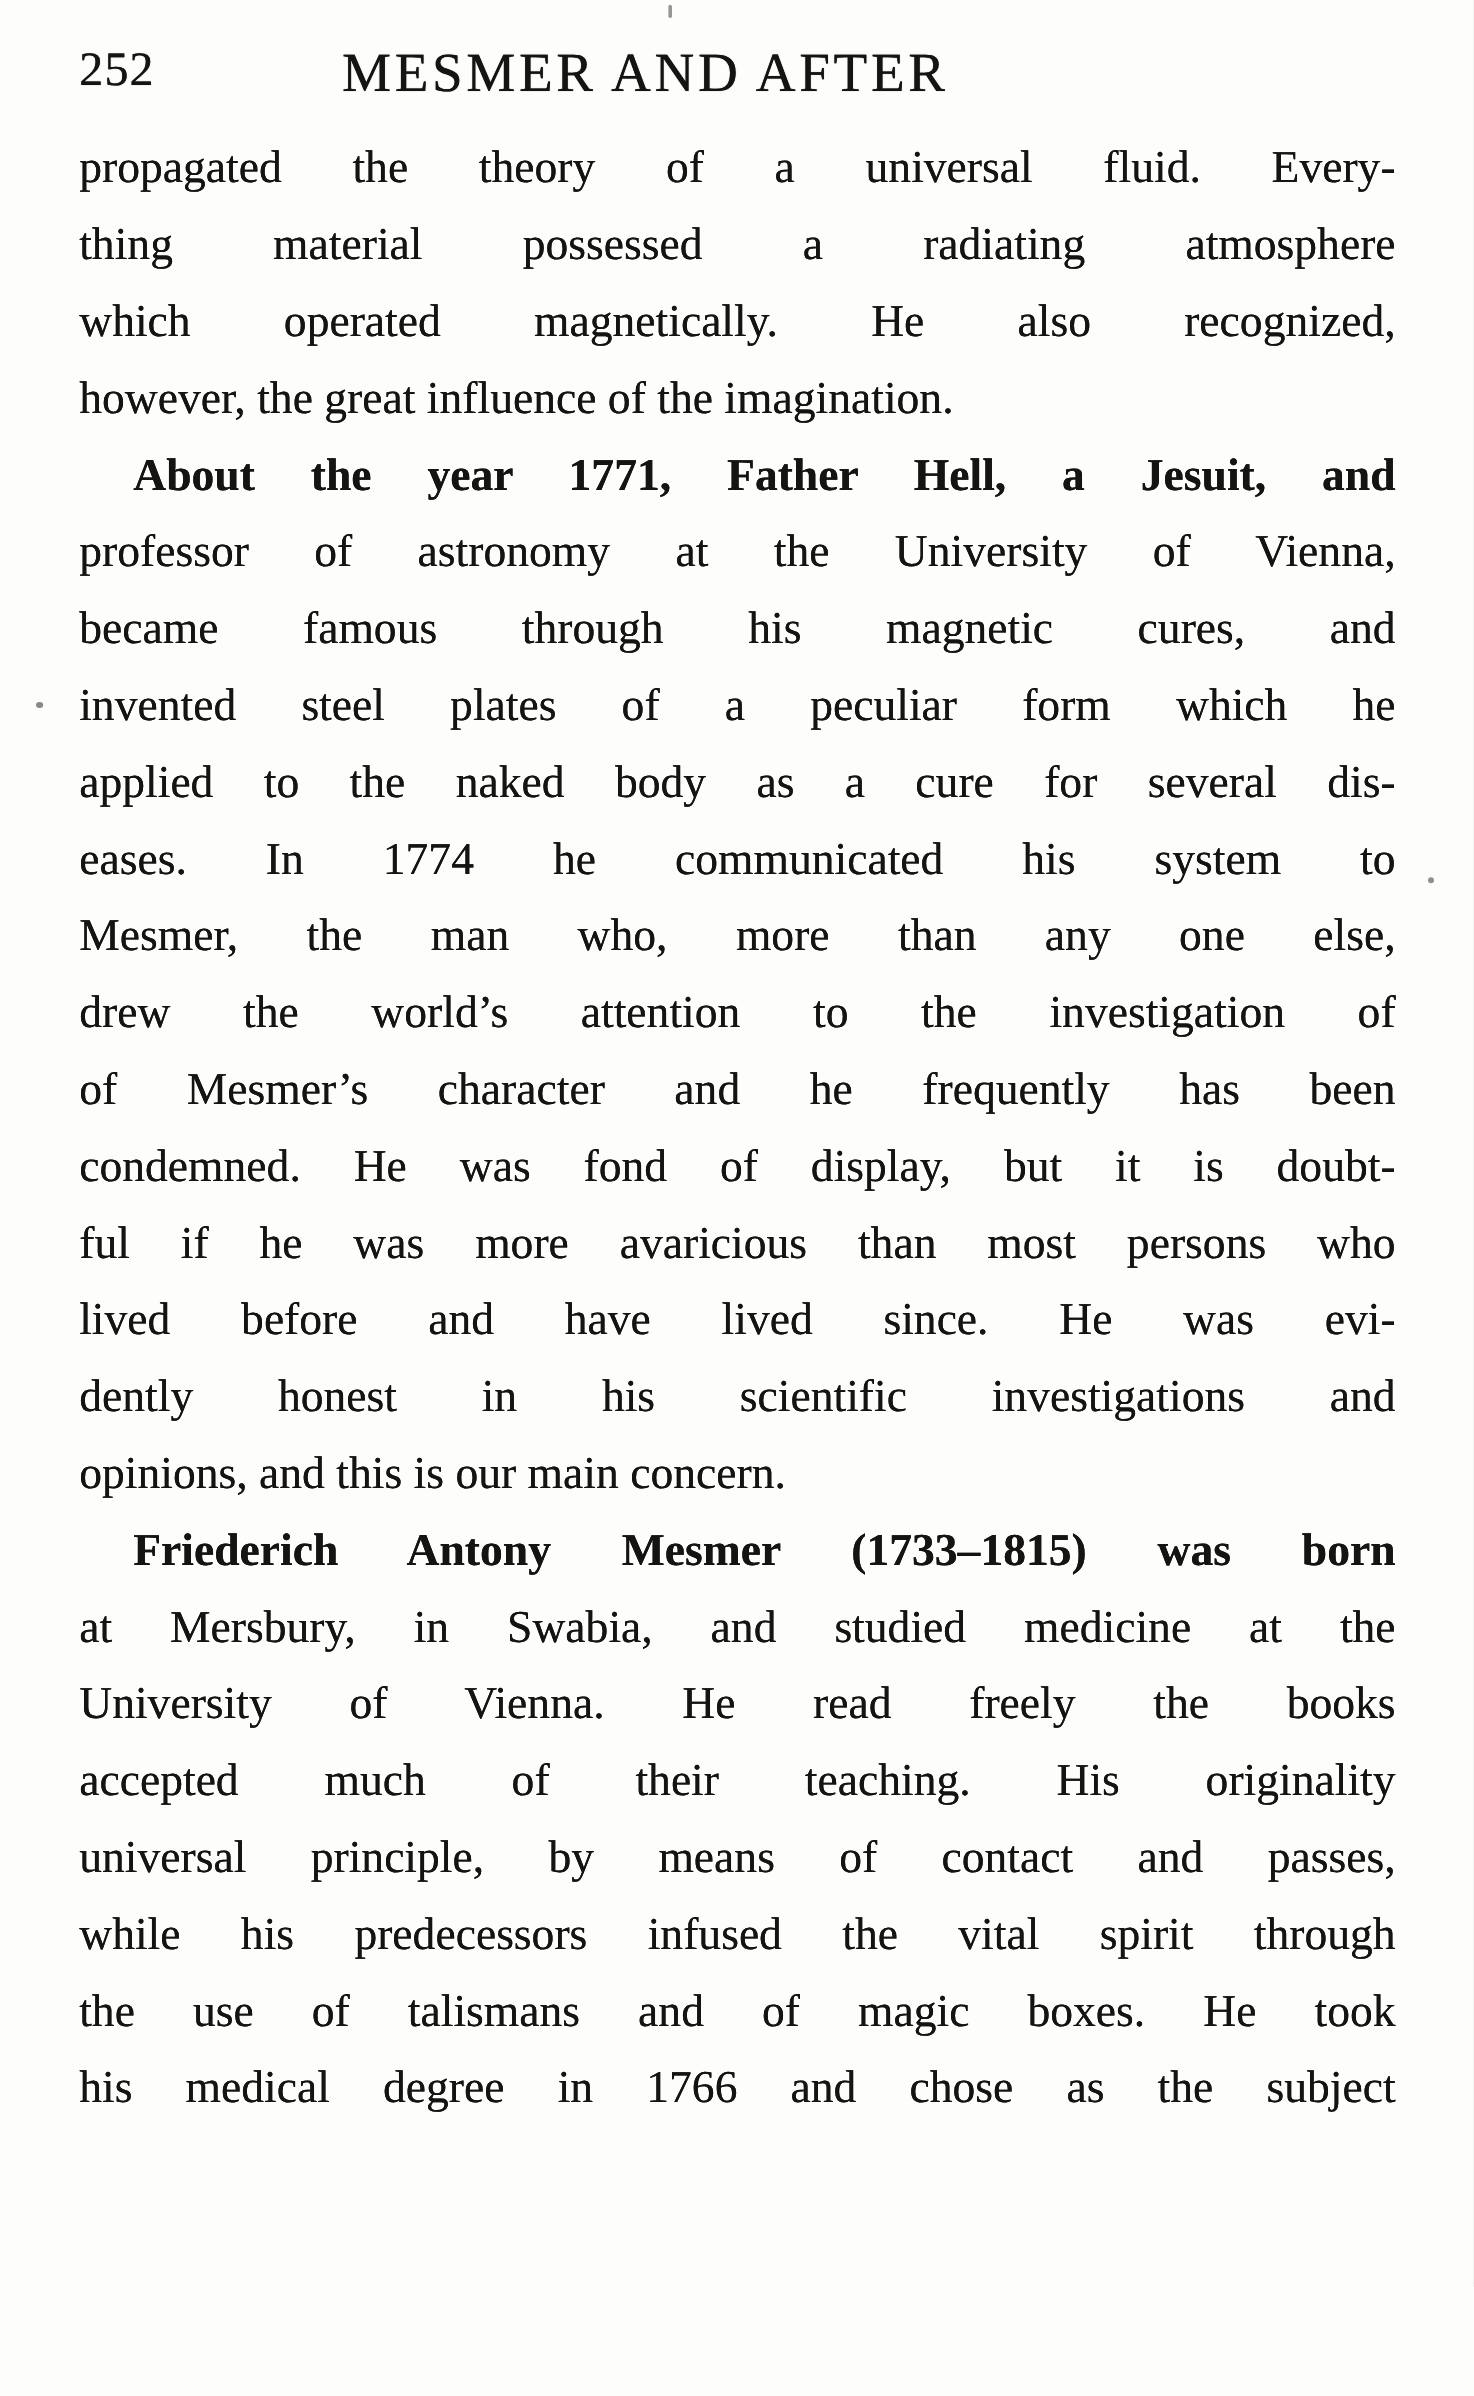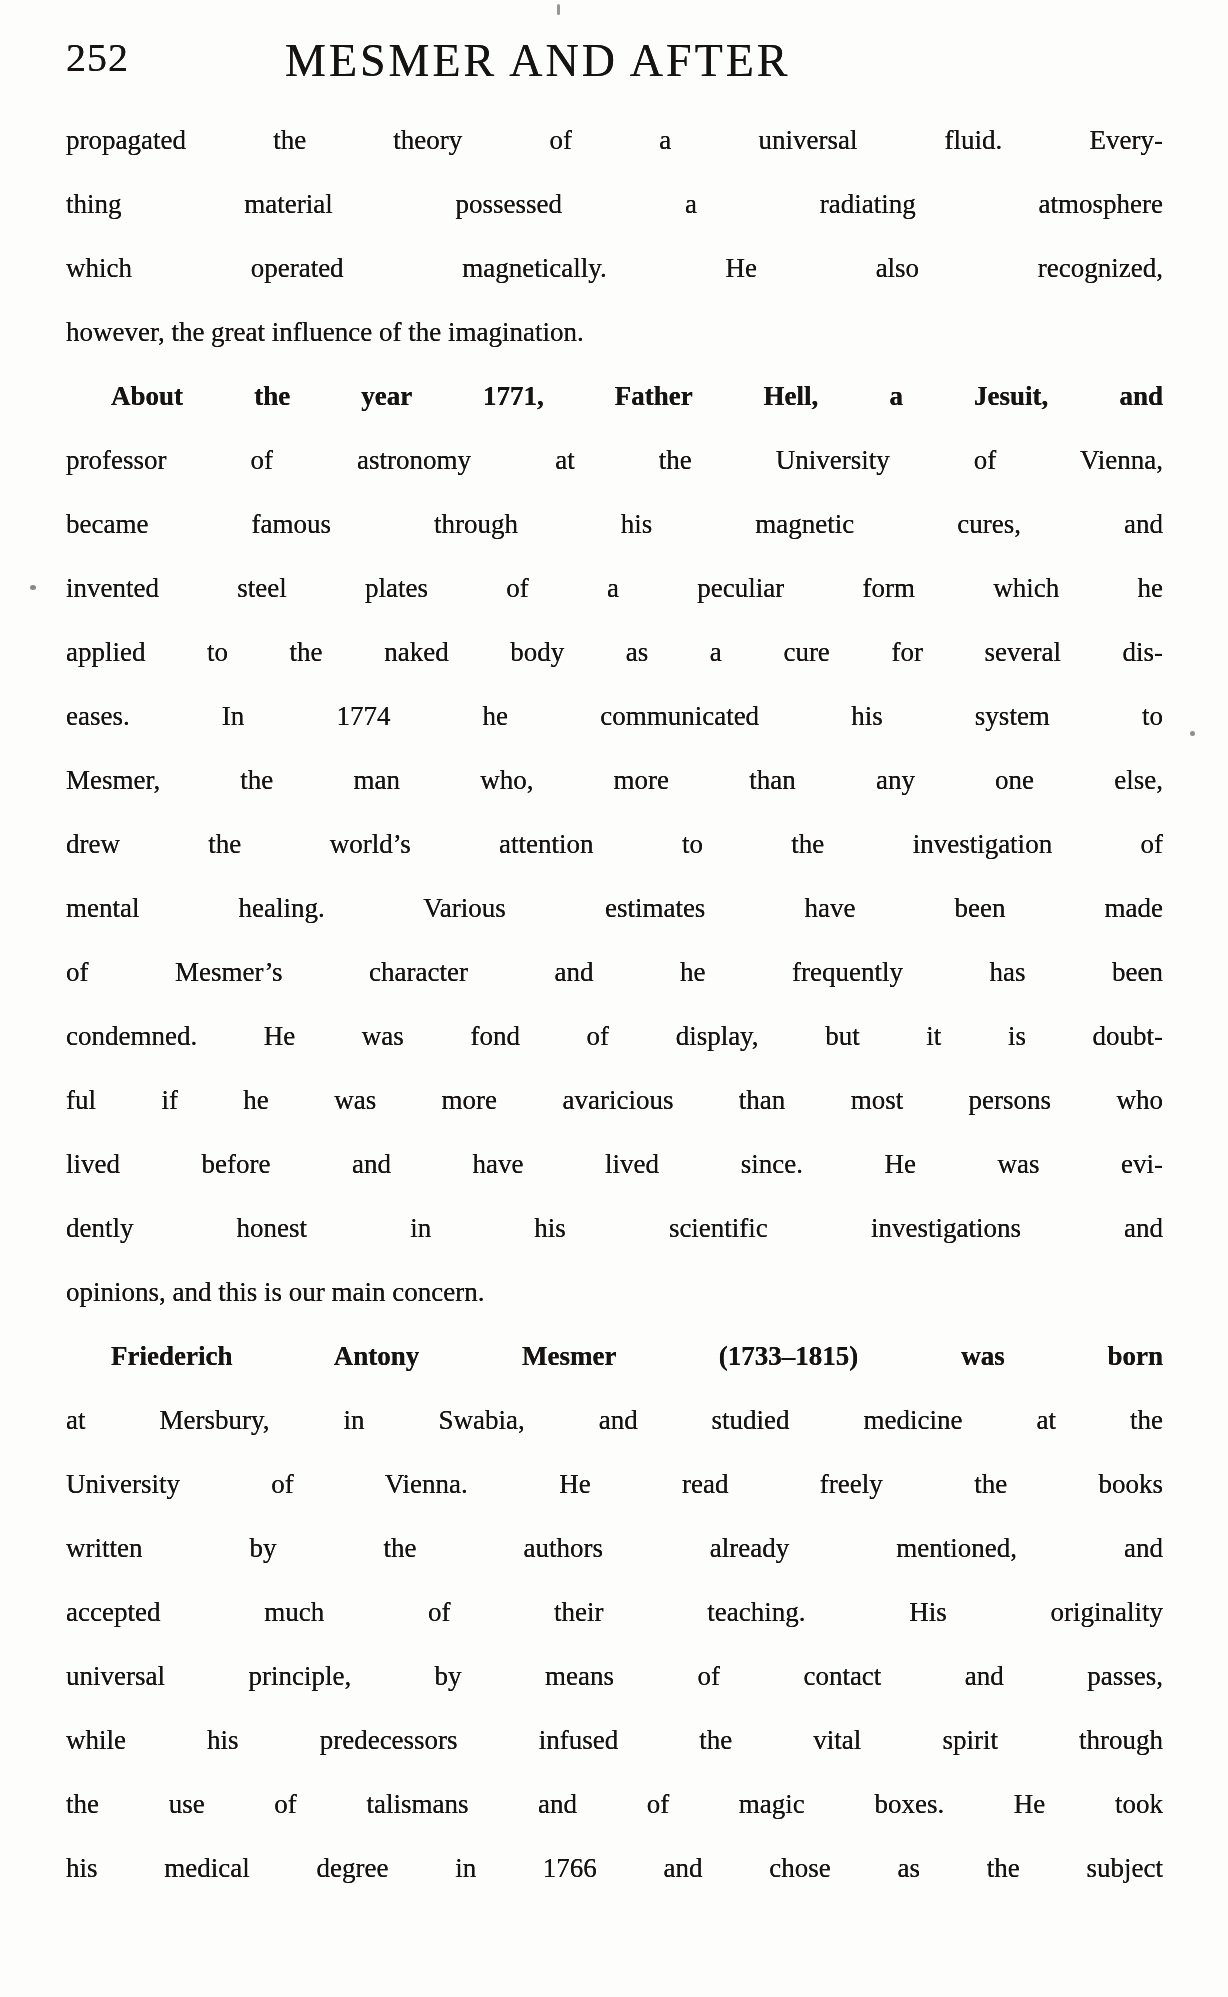--- a/index.html
+++ b/index.html
@@ -37,21 +37,21 @@
     letter-spacing: 3px;
     white-space: nowrap;
     text-shadow: 0 0 0.6px currentColor;
   }
   
   .body-text {
     position: absolute;
     top: 108px;
     left: 66px;
     width: 1097px;
-    font-size: 27px;
+    font-size: 38px;
     line-height: 64px;
     text-shadow: 0 0 0.55px currentColor;
   }
   .paragraph { margin: 0; }
   .line {
     text-align: justify;
     text-align-last: justify;
     white-space: normal;
   }
   .line.last-line {
@@ -88,33 +88,31 @@
       </div>
       <div class="paragraph">
         <div class="line indented">About the year 1771, Father Hell, a Jesuit, and</div>
         <div class="line">professor of astronomy at the University of Vienna,</div>
         <div class="line">became famous through his magnetic cures, and</div>
         <div class="line">invented steel plates of a peculiar form which he</div>
         <div class="line">applied to the naked body as a cure for several dis-</div>
         <div class="line">eases.  In 1774 he communicated his system to</div>
         <div class="line">Mesmer, the man who, more than any one else,</div>
         <div class="line">drew the world’s attention to the investigation of</div>
-        <div class="line">mental healing.  Various estimates have been made</div>
         <div class="line">of Mesmer’s character and he frequently has been</div>
         <div class="line">condemned.  He was fond of display, but it is doubt-</div>
         <div class="line">ful if he was more avaricious than most persons who</div>
         <div class="line">lived before and have lived since.  He was evi-</div>
         <div class="line">dently honest in his scientific investigations and</div>
         <div class="line last-line">opinions,  and  this  is  our  main  concern.</div>
       </div>
       <div class="paragraph">
         <div class="line indented">Friederich Antony Mesmer (1733–1815) was born</div>
         <div class="line">at Mersbury, in Swabia, and studied medicine at the</div>
         <div class="line">University of Vienna.  He read freely the books</div>
-        <div class="line">written by the authors already mentioned, and</div>
         <div class="line">accepted much of their teaching.  His originality</div>
         <div class="line">universal principle, by means of contact and passes,</div>
         <div class="line">while his predecessors infused the vital spirit through</div>
         <div class="line">the use of talismans and of magic boxes.  He took</div>
         <div class="line">his medical degree in 1766 and chose as the subject</div>
       </div>
     </main>
 
   <span class="artifact a1"></span>
   <span class="artifact a2"></span>

